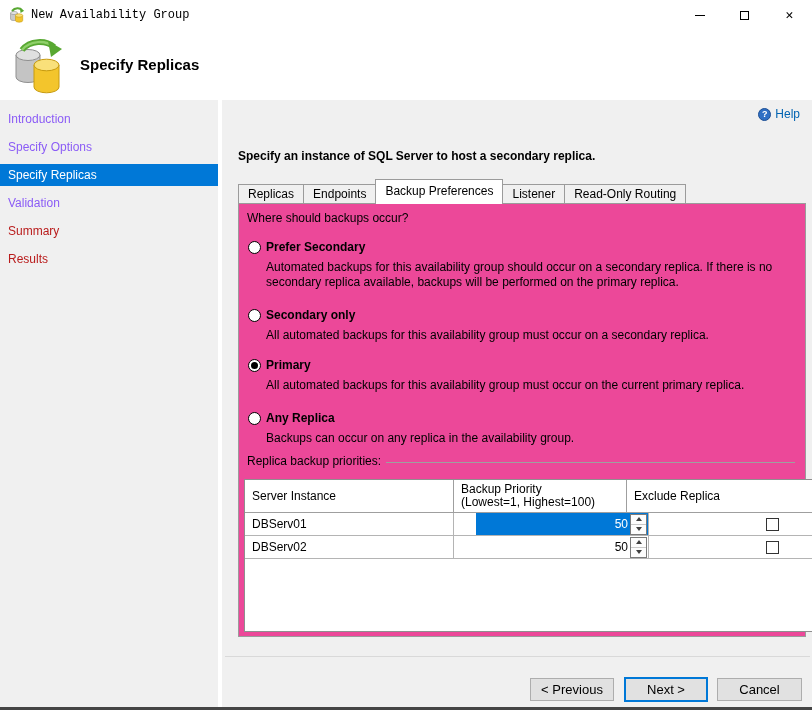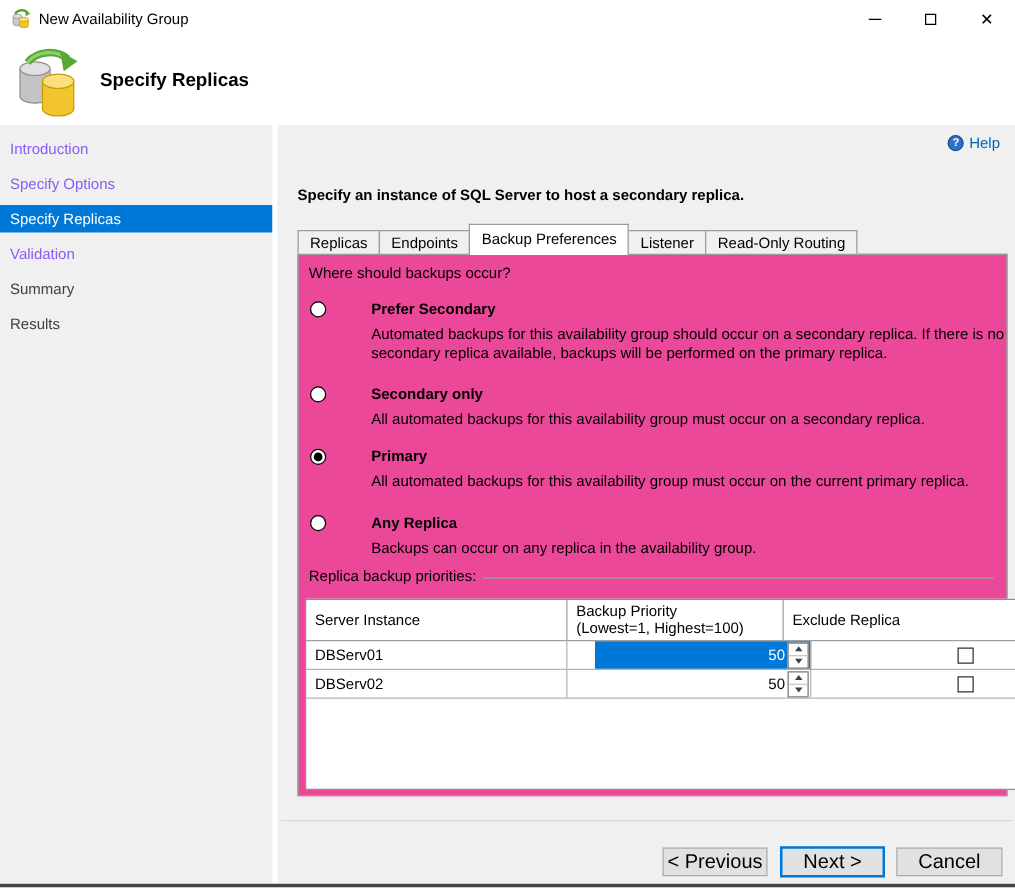--- a/index.html
+++ b/index.html
@@ -2,62 +2,62 @@
 <html><head>
 <meta charset="utf-8">
 <style>
   * { box-sizing: border-box; margin: 0; padding: 0; }
   html,body { width:812px; height:710px; overflow:hidden; }
   body { font-family:"Liberation Sans", sans-serif; font-size:12px; color:#000; background:#fff; }
 
   .window { position:relative; width:812px; height:710px; background:#fff; }
 
   
-  .titlebar { position:absolute; left:0; top:0; width:812px; height:30px; background:#fff; }
+  .titlebar { position:absolute; left:0; top:0; width:812px; height:30px; background:#fff;font-family:Liberation Mono, monospace; }
   .titlebar-icon { position:absolute; left:9px; top:7px; width:16px; height:16px; }
   .titlebar-text { position:absolute; left:31px; top:8px; font-size:12px; }
   .win-controls { position:absolute; right:0; top:0; height:30px; display:flex; }
   .win-btn { width:45px; height:30px; display:flex; align-items:center; justify-content:center; cursor:default; }
   .glyph-min { width:10px; height:1px; background:#000; }
   .glyph-max { width:9px; height:9px; border:1px solid #000; background:#fff; }
   .glyph-close { font-size:13px; line-height:13px; color:#000; }
 
   
   .header-icon { position:absolute; left:10px; top:38px; width:56px; height:58px; }
   .page-title { position:absolute; left:80px; top:56px; font-size:15px; font-weight:bold; }
 
   
   .sidebar { position:absolute; left:0; top:100px; width:218px; height:607px; background:#f0f0f0; padding-top:8px; }
   .side-divider { position:absolute; left:218px; top:100px; width:4px; height:607px; background:#ffffff; }
   .content { position:absolute; left:222px; top:100px; width:590px; height:607px; background:#f0f0f0; }
 
   .side-item { height:22px; line-height:22px; padding-left:8px; margin-bottom:6px; white-space:nowrap; cursor:default; }
   .s-link { color:#8b5cf6; }
   .s-selected { background:#0078d7; color:#ffffff; }
-  .s-disabled { color:#404040; }
+  .s-disabled { color:#b91c1c; }
 
   
   .help { position:absolute; right:12px; top:7px; display:flex; align-items:center; gap:4px; cursor:default; }
   .help-icon { width:13px; height:13px; border-radius:50%; background:#2f6fc4; border:1px solid #1d4f94; color:#fff;
                font-size:9px; font-weight:bold; display:flex; align-items:center; justify-content:center; line-height:1; }
   .help-label { color:#0063b1; }
 
   .instruction { position:absolute; left:16px; top:49px; font-weight:bold; }
 
   
   .tabs { position:absolute; left:16px; top:79px; height:25px; display:flex; align-items:flex-end; z-index:3; }
   .tab { height:20px; line-height:18px; padding:0 9px; background:#f0f0f0; border:1px solid #9b9b9b; margin-left:-1px; white-space:nowrap; cursor:default; }
   .tab:first-child { margin-left:0; }
   .tab.active { height:25px; line-height:23px; background:#fff; border-bottom:none; z-index:4; }
 
   .panel { position:absolute; left:16px; top:103px; width:568px; height:434px; background:#ec4899; border:1px solid #9b9b9b; z-index:2; }
 
   .question { position:absolute; left:8px; top:7px; }
 
-  .option { position:absolute; left:0; right:21px;padding-left:31px; }
+  .option { position:absolute; left:0; right:21px; }
   .radio { position:absolute; left:9px; top:1px; width:13px; height:13px; border:1px solid #000; border-radius:50%; background:#fff; }
   .radio.checked::after { content:''; position:absolute; left:2px; top:2px; width:7px; height:7px; border-radius:50%; background:#000; }
   .option-label { margin-left:27px; font-weight:bold; display:inline-block; }
   .option-desc { margin-left:27px; margin-top:6px; width:528px; line-height:15px; }
 
   .group-row { position:absolute; left:8px; right:10px; top:250px; display:flex; align-items:center; }
   .group-line { flex:1; border-top:1px solid #9f9f9f; margin-left:5px; margin-top:2px; }
 
   
   .grid { position:absolute; left:5px; top:275px; width:630px; height:153px; border:1px solid #8f8f8f; background:#fff; }
@@ -77,21 +77,21 @@
   .spin { flex:1; display:flex; align-items:center; justify-content:center; }
   .spin.up { border-bottom:1px solid #c9c9c9; }
   .tri-up { width:0; height:0; border-left:3px solid transparent; border-right:3px solid transparent; border-bottom:4px solid #404040; }
   .tri-down { width:0; height:0; border-left:3px solid transparent; border-right:3px solid transparent; border-top:4px solid #404040; }
 
   .checkbox { width:13px; height:13px; border:1px solid #333; background:#fff; }
 
   
   .footer-divider { position:absolute; left:3px; top:556px; width:585px; border-top:1px solid #d9d9d9; }
   .btn { position:absolute; height:23px; background:#e1e1e1; border:1px solid #adadad; font-family:"Liberation Sans", sans-serif;
-         font-size:16px; text-align:center; cursor:default; }
+         font-size:13px; text-align:center; cursor:default; }
   .btn-previous { left:308px; top:578px; width:84px; }
   .btn-next { left:402px; top:577px; width:84px; height:25px; border:2px solid #0078d7; }
   .btn-cancel { left:495px; top:578px; width:85px; }
 
   .bottom-strip { position:absolute; left:0; top:707px; width:812px; height:3px; background:#454545; }
 </style>
 </head>
 <body>
 
 <div class="window">

